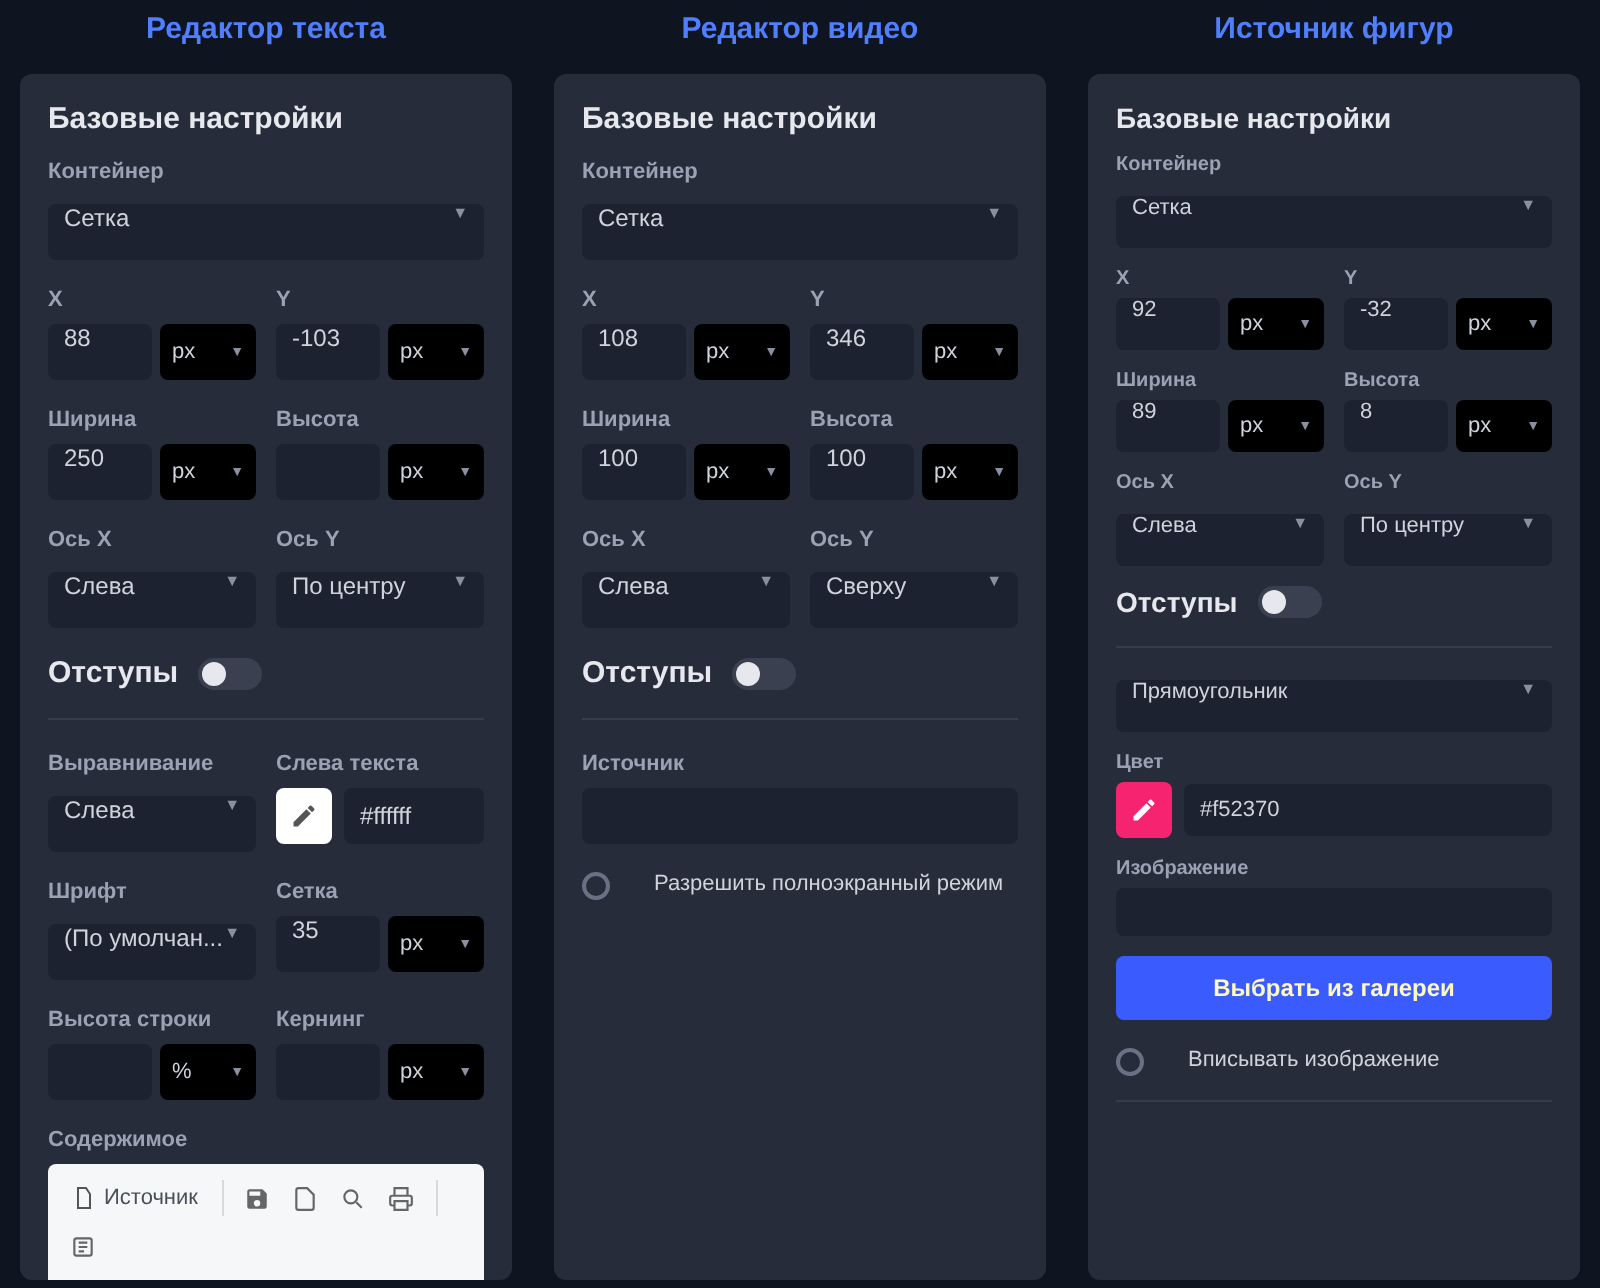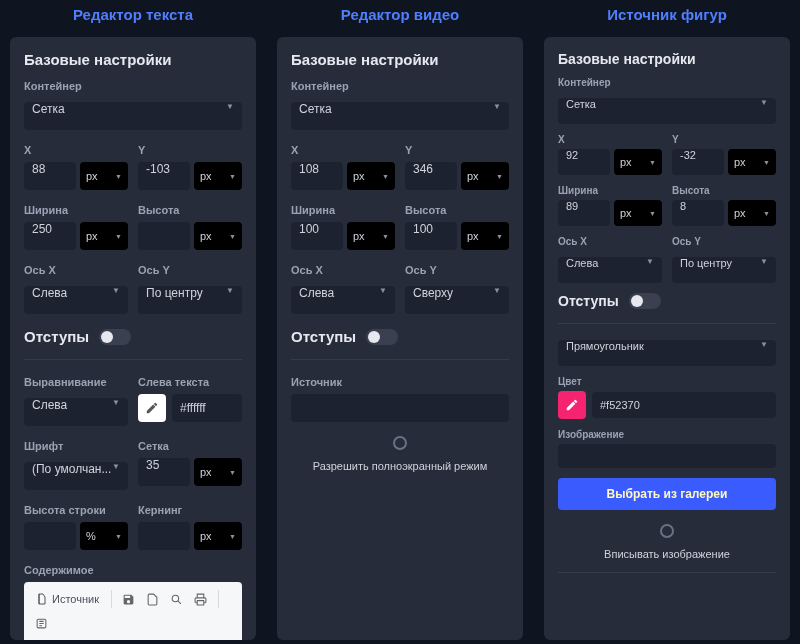--- a/index.html
+++ b/index.html
@@ -94,21 +94,21 @@
   .colorrow { display: flex; gap: 6px; align-items: center; }
   .swatch { width: 28px; height: 28px; border-radius: 4px; flex-shrink: 0; display:flex; align-items:center; justify-content:center; }
   .swatch.white { background: #ffffff; }
   .swatch.pink { background: #f52370; }
   .swatch svg { width: 14px; height: 14px; }
   .textinput {
     background: #1d2230; border: none; border-radius: 4px;
     height: 28px; flex: 1; color: #cfd3db; font-size: 12px;
     display: flex; align-items: center; padding: 0 8px; text-align: right;
   }
-  .radio-row { display: flex; align-items: center; gap: 10px; margin-bottom: 12px; flex-direction: column; }
+  .radio-row { display: flex; gap: 22px; margin-bottom: 12px; }
   .radio { width: 14px; height: 14px; border-radius: 50%; border: 2px solid #6a7184; position: relative; cursor:pointer; }
   .radio-lbl { font-size: 11px; color: #cfd3db; }
   .btn-primary {
     width: 100%; height: 32px; background: #3a5cff; color: #fef9c3;
     border: none; border-radius: 4px; font-size: 12px; font-weight: 600;
     cursor: pointer; display:flex; align-items:center; justify-content:center;
     margin-bottom: 14px;
   }
   .toolbar {
     background: #f6f7f8; border-radius: 4px 4px 0 0;

